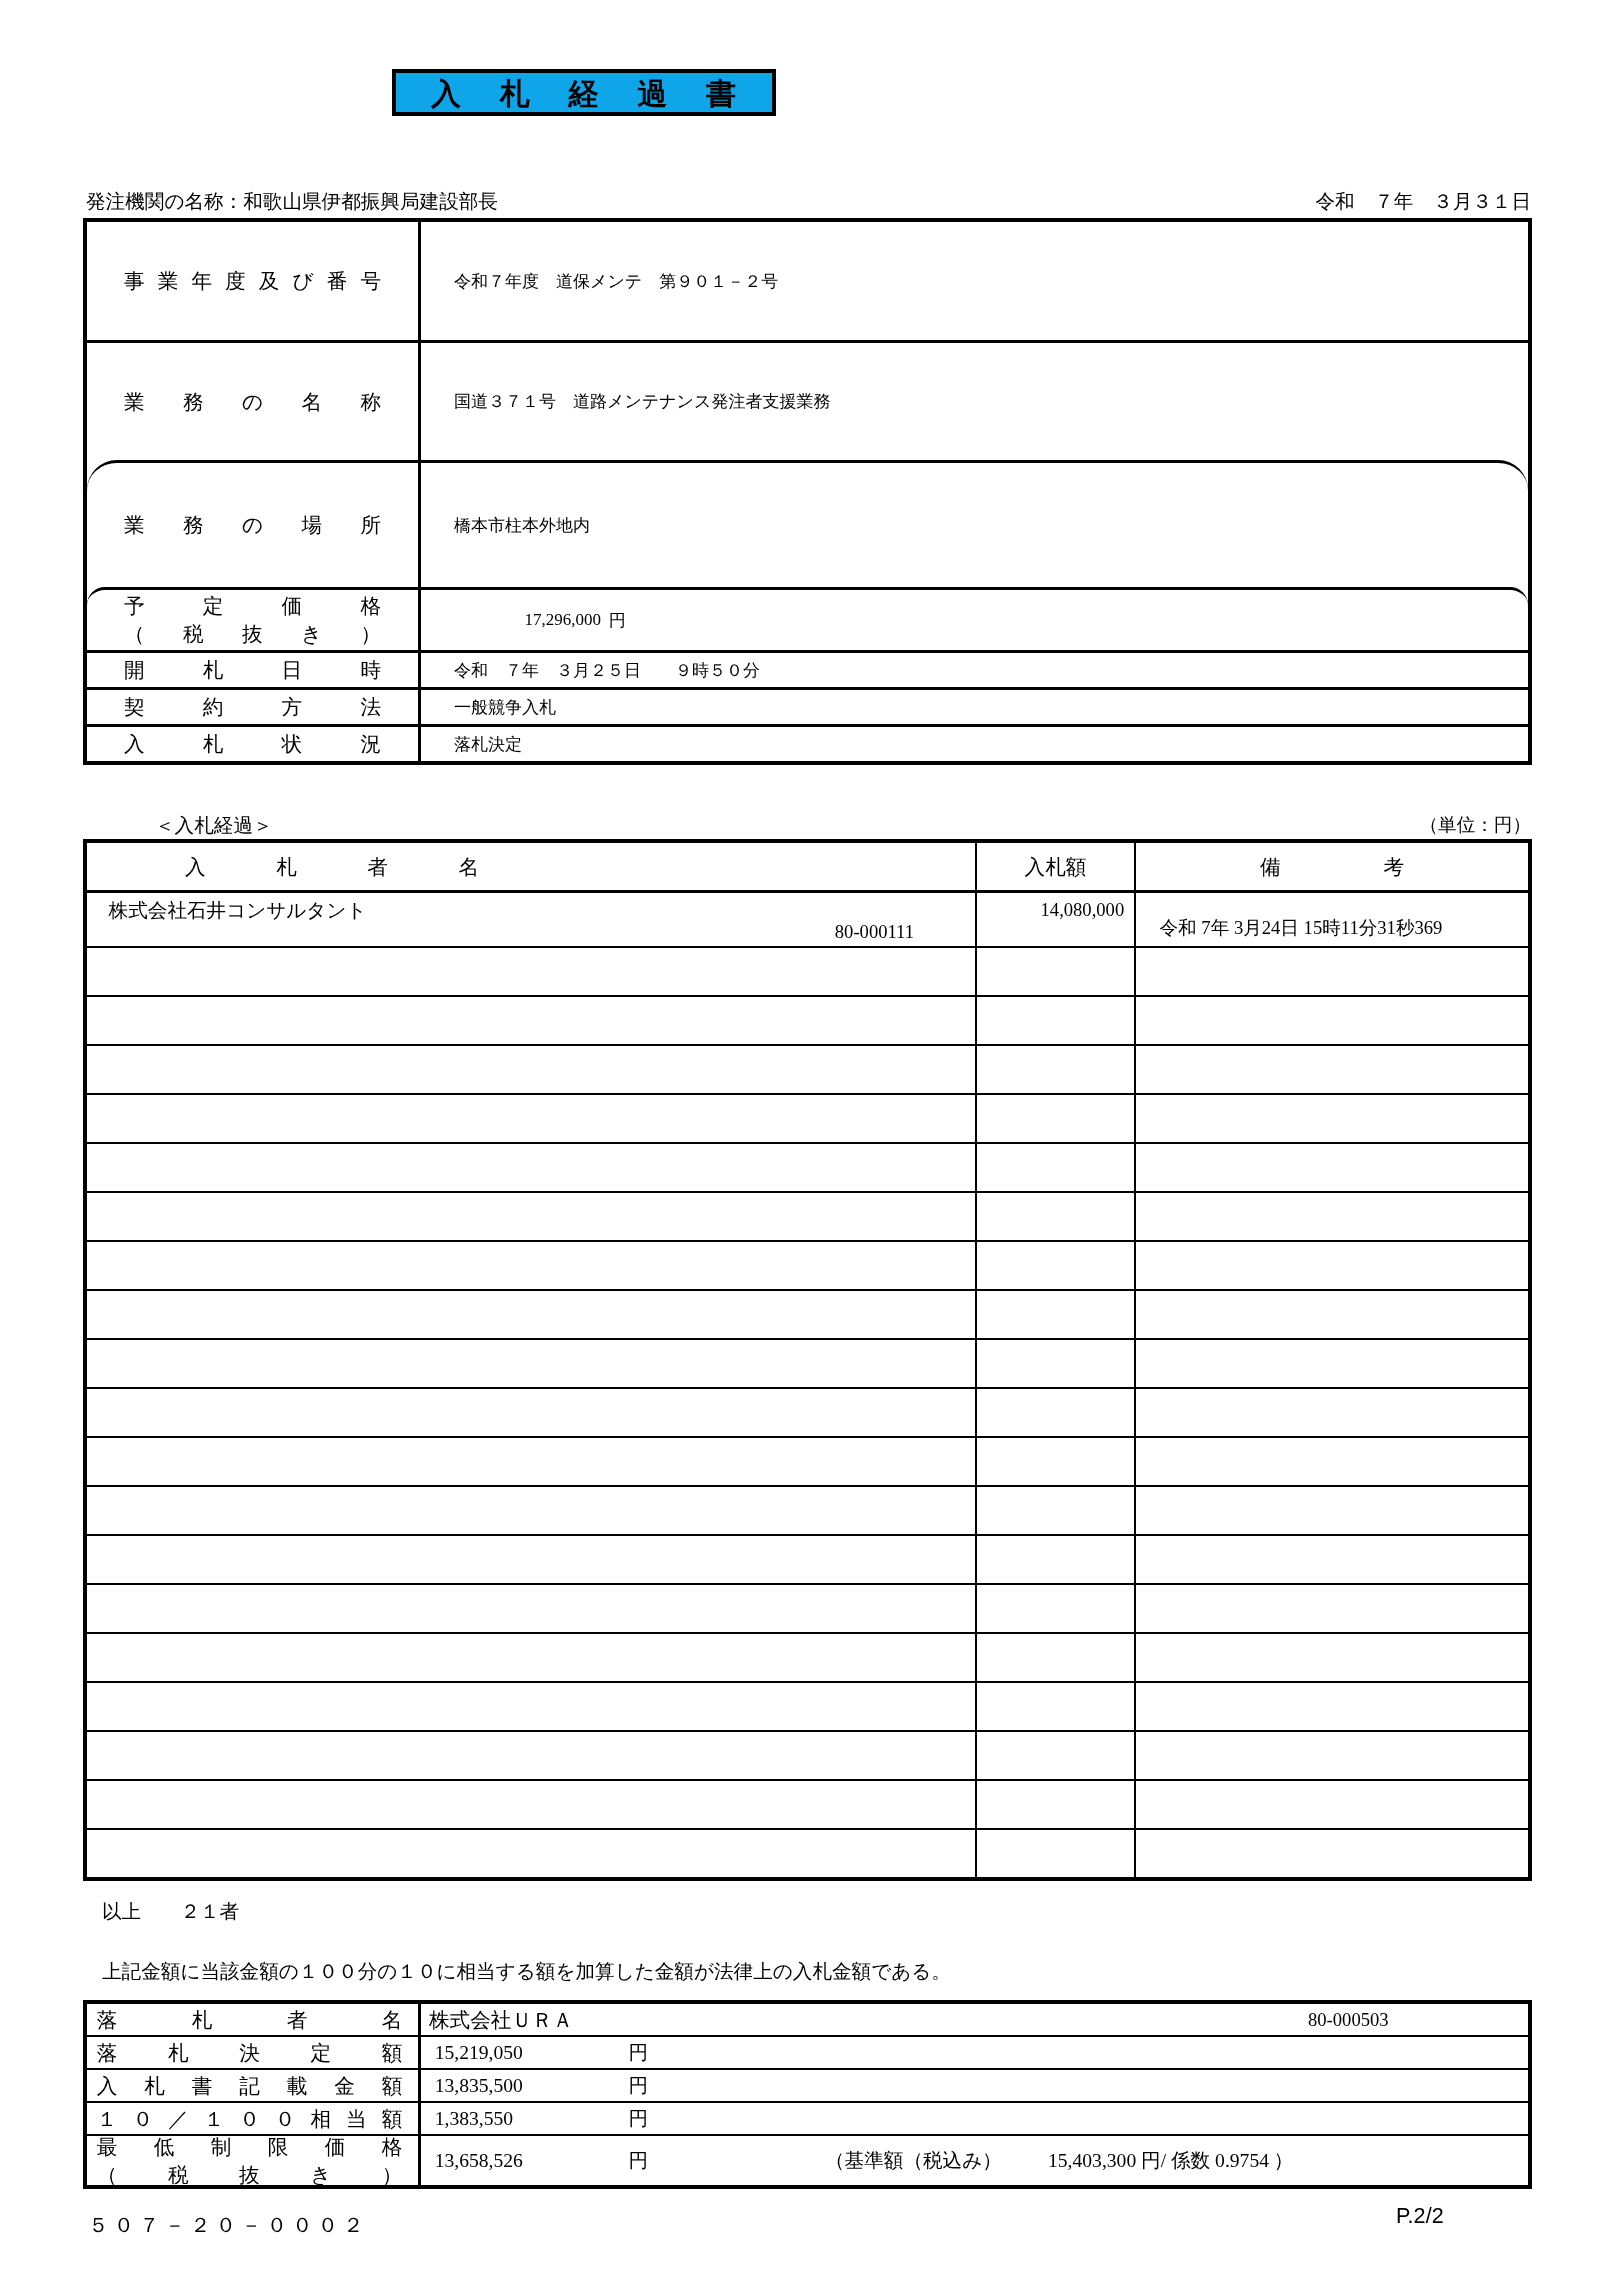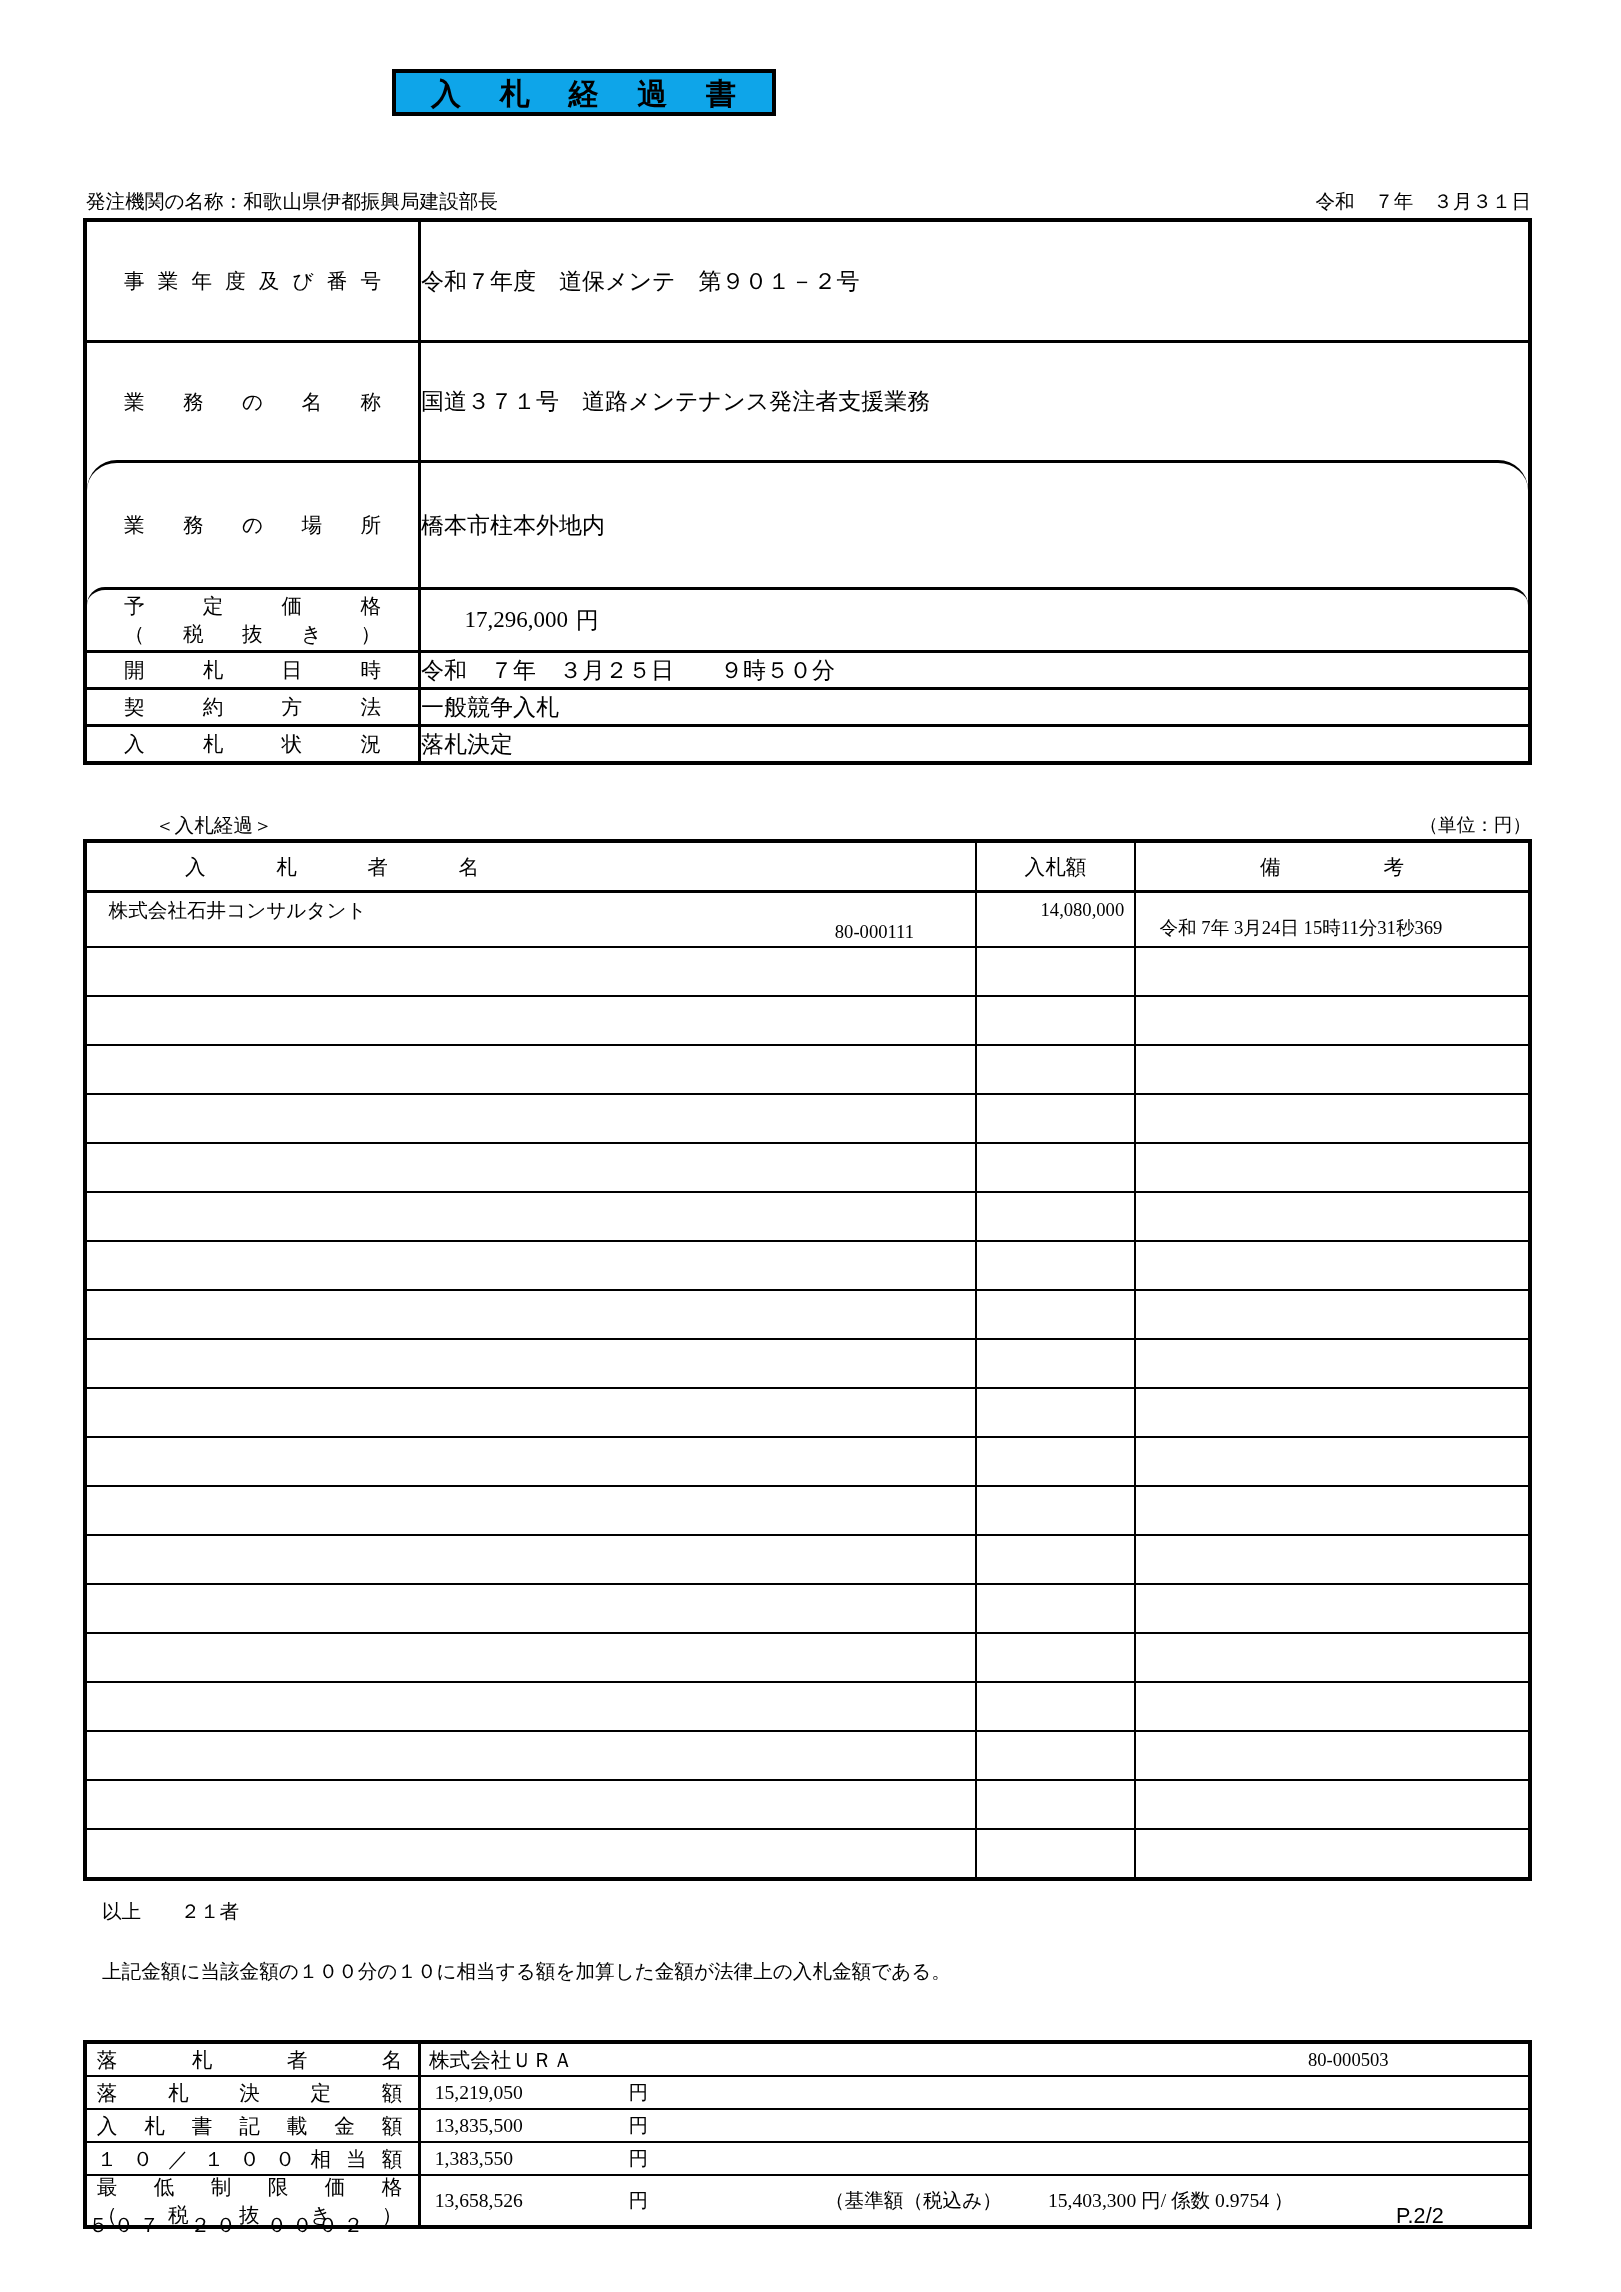--- a/index.html
+++ b/index.html
@@ -26,21 +26,21 @@
     border:4.9px solid #000; box-sizing:border-box; background:#fff;
   }
   .itr { display:flex; border-top:3.9px solid #000; box-sizing:border-box; }
   .itr:first-child { border-top:none; }
   .itr .lbl {
     width:334px; border-right:3.9px solid #000; box-sizing:border-box;
     display:flex; flex-direction:column; justify-content:center;
     padding:0 37px; font-size:20.6px;
   }
   .lbl-line { text-align:justify; text-align-last:justify; }
-  .itr .val { flex:1; display:flex; align-items:center; font-size:23px; white-space:pre; }
+  .itr .val { flex:1; display:flex; align-items:center; padding-left:33px; font-size:17px; white-space:pre; }
   .h-r1 { height:118px; } .h-r2 { height:120px; } .h-r3 { height:127px;border-radius:30px; }
   .h-r4 { height:63px;border-radius:18px; }  .h-r5 { height:37px; }  .h-r6 { height:37px; } .h-r7 { height:37px; }
   .amt { display:inline-block; width:147px; text-align:right; margin-right:7.8px; white-space:pre; }
 
   
   .bid-section-title { position:absolute; left:155px; top:812px; font-size:19.6px; }
   .unit-note { position:absolute; right:90px; top:812px; font-size:18.6px; }
   .bid-table {
     position:absolute; left:83px; top:839px; width:1449px;
     border:4.9px solid #000; box-sizing:border-box; background:#fff;
@@ -60,21 +60,21 @@
   .bidder-code { position:absolute; right:61px; bottom:2.9px; font-size:18.6px; font-family:"Liberation Serif","DejaVu Serif",serif; }
   .bid-amount { text-align:right; padding:5.9px 9.8px 0 0; font-size:18.6px; }
   .bid-remark { position:absolute; left:23.5px; bottom:4.9px; font-size:18.6px; white-space:pre; }
 
   .total-note { position:absolute; left:102px; top:1898px; font-size:19.6px; white-space:pre; }
   .legal-note { position:absolute; left:102px; top:1958px; font-size:19.6px; }
 
   
   .award-table {
     position:absolute; left:83px; top:2000px; width:1449px;
-    border:4.9px solid #000; box-sizing:border-box; background:#fff;margin-top:40px;
+    border:4.9px solid #000; box-sizing:border-box; background:#fff;
   }
   .atr { display:flex; border-top:2.9px solid #000; box-sizing:border-box; }
   .atr:first-child { border-top:none; }
   .a-r1 { height:31px; } .a-r2,.a-r3,.a-r4 { height:33px; } .a-r5 { height:51px; }
   .albl {
     width:334px; border-right:3.9px solid #000; box-sizing:border-box;
     display:flex; flex-direction:column; justify-content:center;
     padding:0 15.7px 0 9.8px; font-size:20.6px;
   }
   .aval { flex:1; position:relative; display:flex; align-items:center; font-size:19.6px; white-space:pre; }

